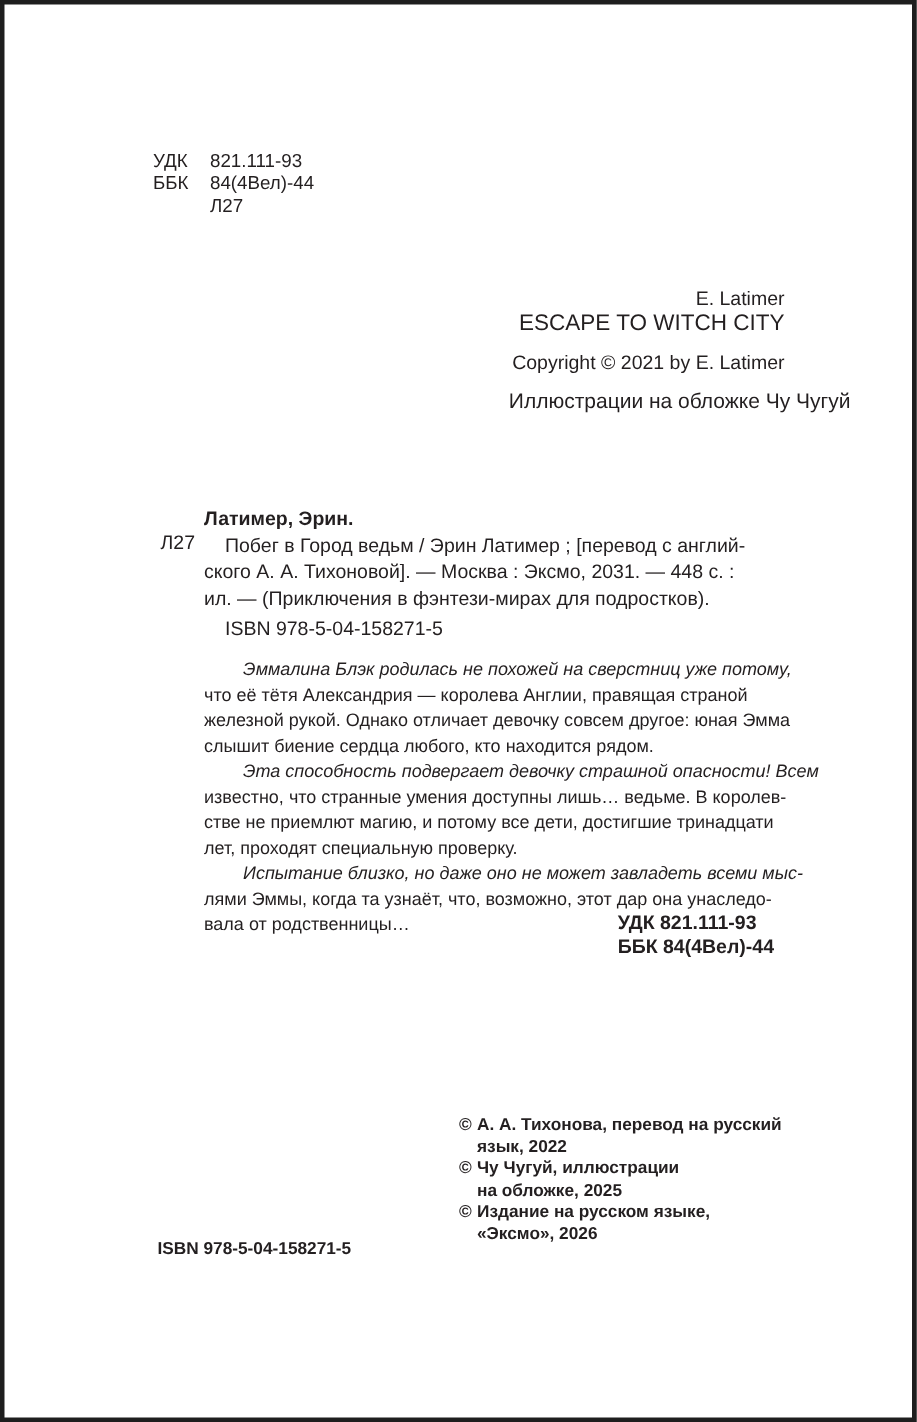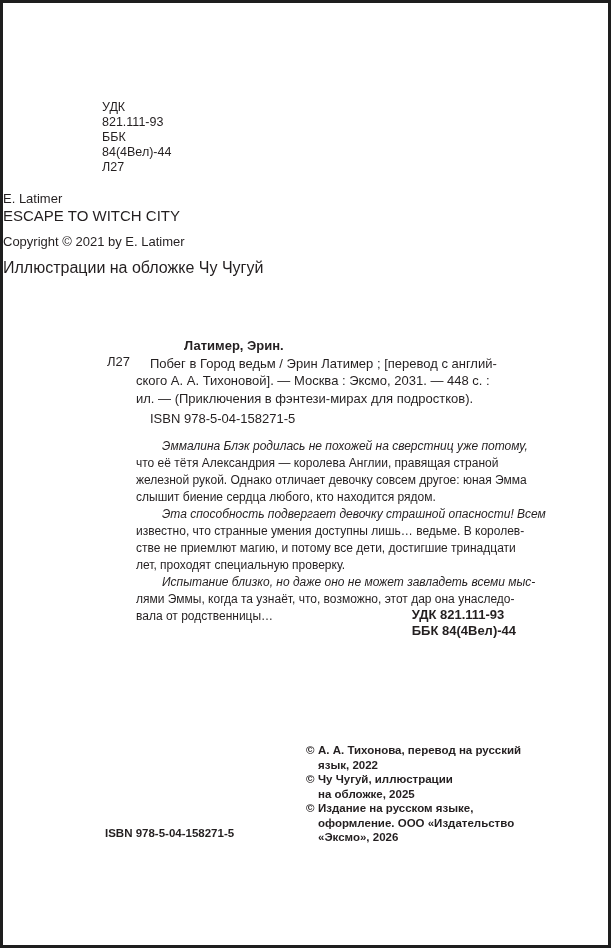--- a/index.html
+++ b/index.html
@@ -4,30 +4,30 @@
 <style>
   html, body { margin: 0; padding: 0; background: #1e1e1e; }
   body { width: 611px; height: 948px; position: relative; overflow: hidden; }
   .page {
     position: absolute; left: 3px; top: 3px; width: 605px; height: 942px;
     background: #ffffff; color: #231f20;
     font-family: "Liberation Sans", sans-serif;
   }
   .abs { position: absolute; white-space: nowrap; }
   .codes { left: 99px; top: 97px; font-size: 12.5px; line-height: 15px; }
-  .codes .row { display: flex; flex-direction: column; }
+  .codes .row { display: flex; }
   .codes .k { width: 38px; }
-  .center { left: 0; width: 520px; text-align: left; }
+  .center { left: 0; width: 520px; text-align: right; }
   .author { top: 188px; font-size: 13px; }
   .title { top: 204px; font-size: 15px; }
   .copyright { top: 231px; font-size: 13px; }
-  .illus { top: 256px; font-size: 16px; }
+  .illus { top: 256px; font-size: 14px; padding-left: 44px; }
 
   .biblio { left: 133px; top: 334px; font-size: 13px; line-height: 17.5px; width: 380px; }
-  .biblio .head { font-weight: bold; margin-left: 48px; }
+  .biblio .head { font-weight: bold; }
   .biblio .line { white-space: nowrap; text-align: justify; }
   .biblio .ind { padding-left: 14px; }
   .biblio .isbn { padding-left: 14px; margin-top: 3px; }
   .l27 { left: 104px; top: 351px; font-size: 13px; }
 
   .annot { left: 133px; top: 435px; width: 380px; font-size: 12px; line-height: 17px; }
   .annot .l { white-space: nowrap; }
   .annot .ind { padding-left: 26px; font-style: italic; }
 
   .codes2 { right: 92px; top: 604px; font-size: 13px; font-weight: bold; line-height: 16px; text-align: left; }
@@ -99,18 +99,17 @@
     <div class="cont">язык, 2022</div>
     <div class="c">
       <span class="sym">©</span>
       <span>Чу Чугуй, иллюстрации</span>
     </div>
     <div class="cont">на обложке, 2025</div>
     <div class="c">
       <span class="sym">©</span>
       <span>Издание на русском языке,</span>
     </div>
-    <div class="cont">оформление. ООО «Издательство</div>
     <div class="cont">«Эксмо», 2026</div>
   </div>
 
   <div class="abs isbn2">ISBN 978-5-04-158271-5</div>
 </div>
 
 </body></html>

